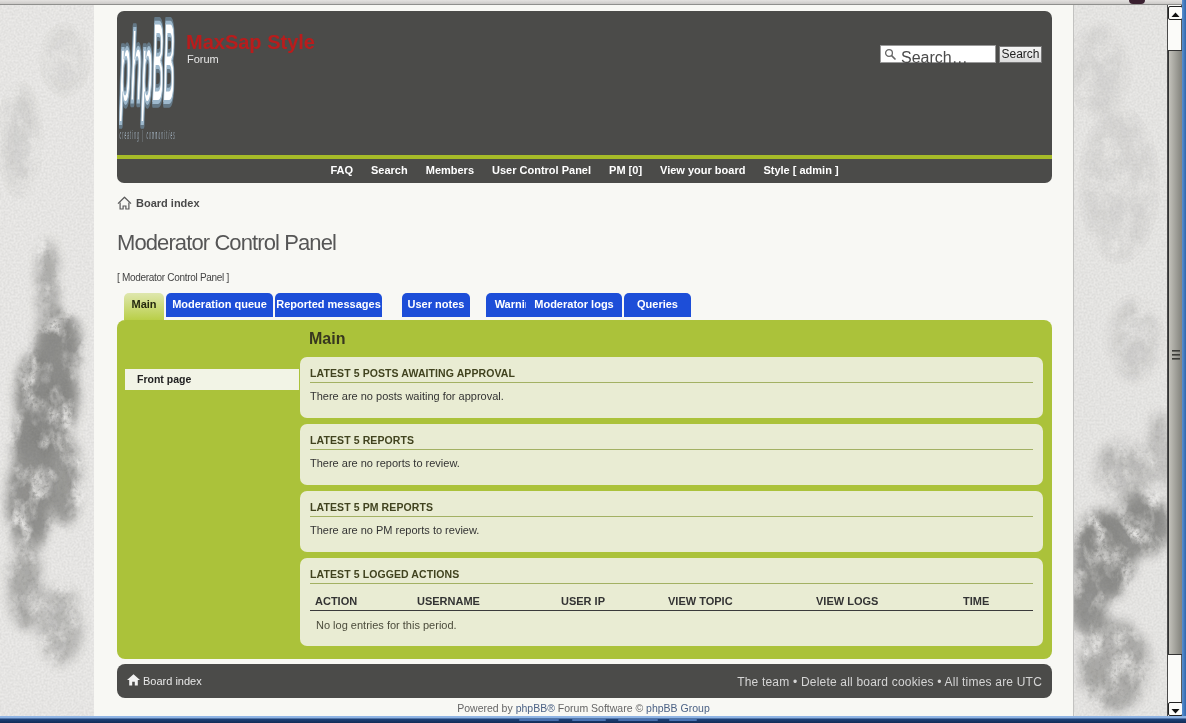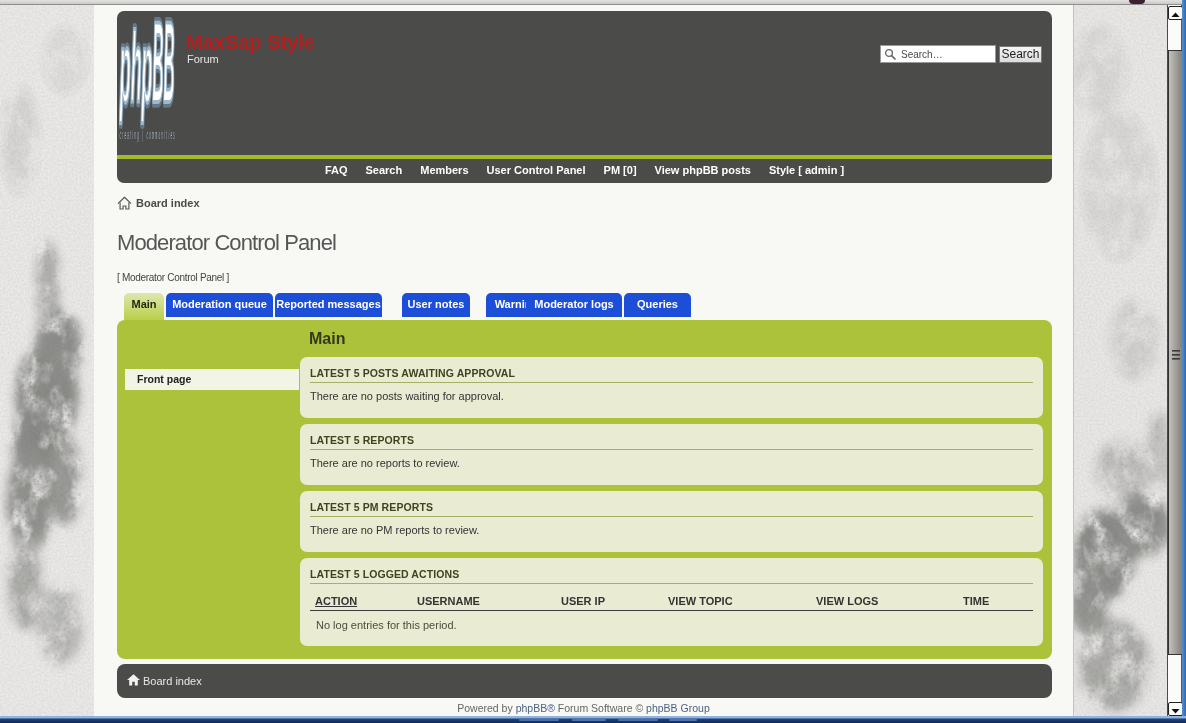--- a/index.html
+++ b/index.html
@@ -14,21 +14,21 @@
 
 #header{position:absolute;left:117px;top:11px;width:935px;height:144px;background:#4b4b49;border-radius:7px 7px 0 0;}
 #greenline{position:absolute;left:117px;top:155px;width:935px;height:5px;background:#a6bb28;}
 #navbar{position:absolute;left:117px;top:159px;width:935px;height:24px;background:#4b4b49;border-radius:0 0 7px 7px;
   display:flex;justify-content:center;align-items:center;padding-bottom:2px;box-sizing:border-box;}
 #navbar a{color:#fff;font-size:11px;font-weight:bold;text-decoration:none;margin:0 9px;white-space:nowrap;}
 #logo{position:absolute;left:119px;top:16px;}
 #sitetitle{position:absolute;left:186px;top:31px;color:#b91c1c;font-size:20px;font-weight:bold;}
 #sitedesc{position:absolute;left:187px;top:53px;color:#e6e6e6;font-size:11px;}
 #searchbox{position:absolute;left:880px;top:45px;width:116px;height:18px;background:#fff;border:1px solid #999;box-sizing:border-box;}
-#searchbox span.txt{position:absolute;left:20px;top:2.5px;font-size:10px;color:#4a4a4a;}
+#searchbox span.txt{position:absolute;left:20px;top:2.5px;font-size:16px;color:#4a4a4a;text-decoration:underline;}
 #searchbtn{position:absolute;left:999px;top:46px;width:43px;height:17px;background:linear-gradient(#f5f5f5,#dcdcdc);
   border:1px solid #777;box-sizing:border-box;font-size:12px;color:#222;text-align:center;line-height:15px;}
 
 
 #crumb{position:absolute;left:117px;top:196px;font-size:11px;font-weight:bold;color:#4a4a4a;}
 #crumb .hicon{display:inline-block;vertical-align:-3px;margin-right:4px;}
 
 
 #h2{position:absolute;left:117px;top:230px;font-size:22px;letter-spacing:-0.9px;color:#565656;}
 #subh{position:absolute;left:117px;top:272px;font-size:10px;letter-spacing:-0.3px;color:#444;}
@@ -143,21 +143,21 @@
 <div id="pblob"></div>
 
 <div id="header"></div>
 <div id="greenline"></div>
 <div id="navbar">
   <a>FAQ</a>
     <a>Search</a>
     <a>Members</a>
     <a>User Control Panel</a>
     <a>PM [0]</a>
-    <a>View phpBB posts</a>
+    <a>View your board</a>
     <a>Style [ admin ]</a>
 </div>
 <div id="logo">
 <svg width="57" height="131" viewBox="0 0 150 52" preserveAspectRatio="none">
   <g font-family="Liberation Sans" font-weight="bold" font-style="italic">
     <text x="2" y="34" font-size="40" fill="none" stroke="#7ea6c4" stroke-width="4.5" stroke-linejoin="round" textLength="86" lengthAdjust="spacingAndGlyphs" opacity="0.5">php</text>
     <text x="88" y="34" font-size="46" fill="none" stroke="#7ea6c4" stroke-width="4.5" stroke-linejoin="round" textLength="58" lengthAdjust="spacingAndGlyphs" opacity="0.5">BB</text>
     <text x="2" y="34" font-size="40" fill="#ffffff" stroke="#9db8cc" stroke-width="1.5" textLength="86" lengthAdjust="spacingAndGlyphs">php</text>
     <text x="88" y="34" font-size="46" fill="#ffffff" stroke="#9db8cc" stroke-width="1.5" textLength="58" lengthAdjust="spacingAndGlyphs">BB</text>
   </g>
@@ -208,35 +208,36 @@
   <div class="cb">There are no reports to review.</div>
 </div>
 <div class="card" id="c3">
   <div class="ct">LATEST 5 PM REPORTS</div>
   <div class="cline"></div>
   <div class="cb">There are no PM reports to review.</div>
 </div>
 <div class="card" id="c4">
   <div class="ct">LATEST 5 LOGGED ACTIONS</div>
   <div class="cline"></div>
-  <div class="th" style="left:15px;text-decoration:underline;">ACTION</div>
+  <div class="th" style="left:15px;">ACTION</div>
   <div class="th" style="left:117px;">USERNAME</div>
   <div class="th" style="left:261px;">USER IP</div>
   <div class="th" style="left:368px;">VIEW TOPIC</div>
   <div class="th" style="left:516px;">VIEW LOGS</div>
   <div class="th" style="left:663px;">TIME</div>
   <div id="darkline"></div>
   <div id="nolog">No log entries for this period.</div>
 </div>
 
 <div id="footer">
   <span class="bi">Board index</span>
   <svg style="position:absolute;left:10px;top:10px" width="13" height="12" viewBox="0 0 13 12">
     <path d="M6.5 0.2 L0 6 H2.2 V11.5 H5.2 V7.8 H7.8 V11.5 H10.8 V6 H13 Z" fill="#f2f2f2"></path>
   </svg>
+  <span class="fr">The team • Delete all board cookies • All times are UTC</span>
 </div>
 <div id="powered"><span style="color:#666">Powered by </span>phpBB®<span style="color:#666"> Forum Software © </span>phpBB Group</div>
 <div id="powered2">Time : 0.039s | 7 Queries | GZIP : Off</div>
 
 <div id="sbar">
   <div class="sbtn" style="top:1px;"><svg width="13" height="12">
         <path d="M2.5 8 L6.5 3.5 L10.5 8 Z" fill="#111"></path>
       </svg></div>
   <div id="sthumb">
     <svg style="position:absolute;left:3px;top:299px" width="8" height="10">

